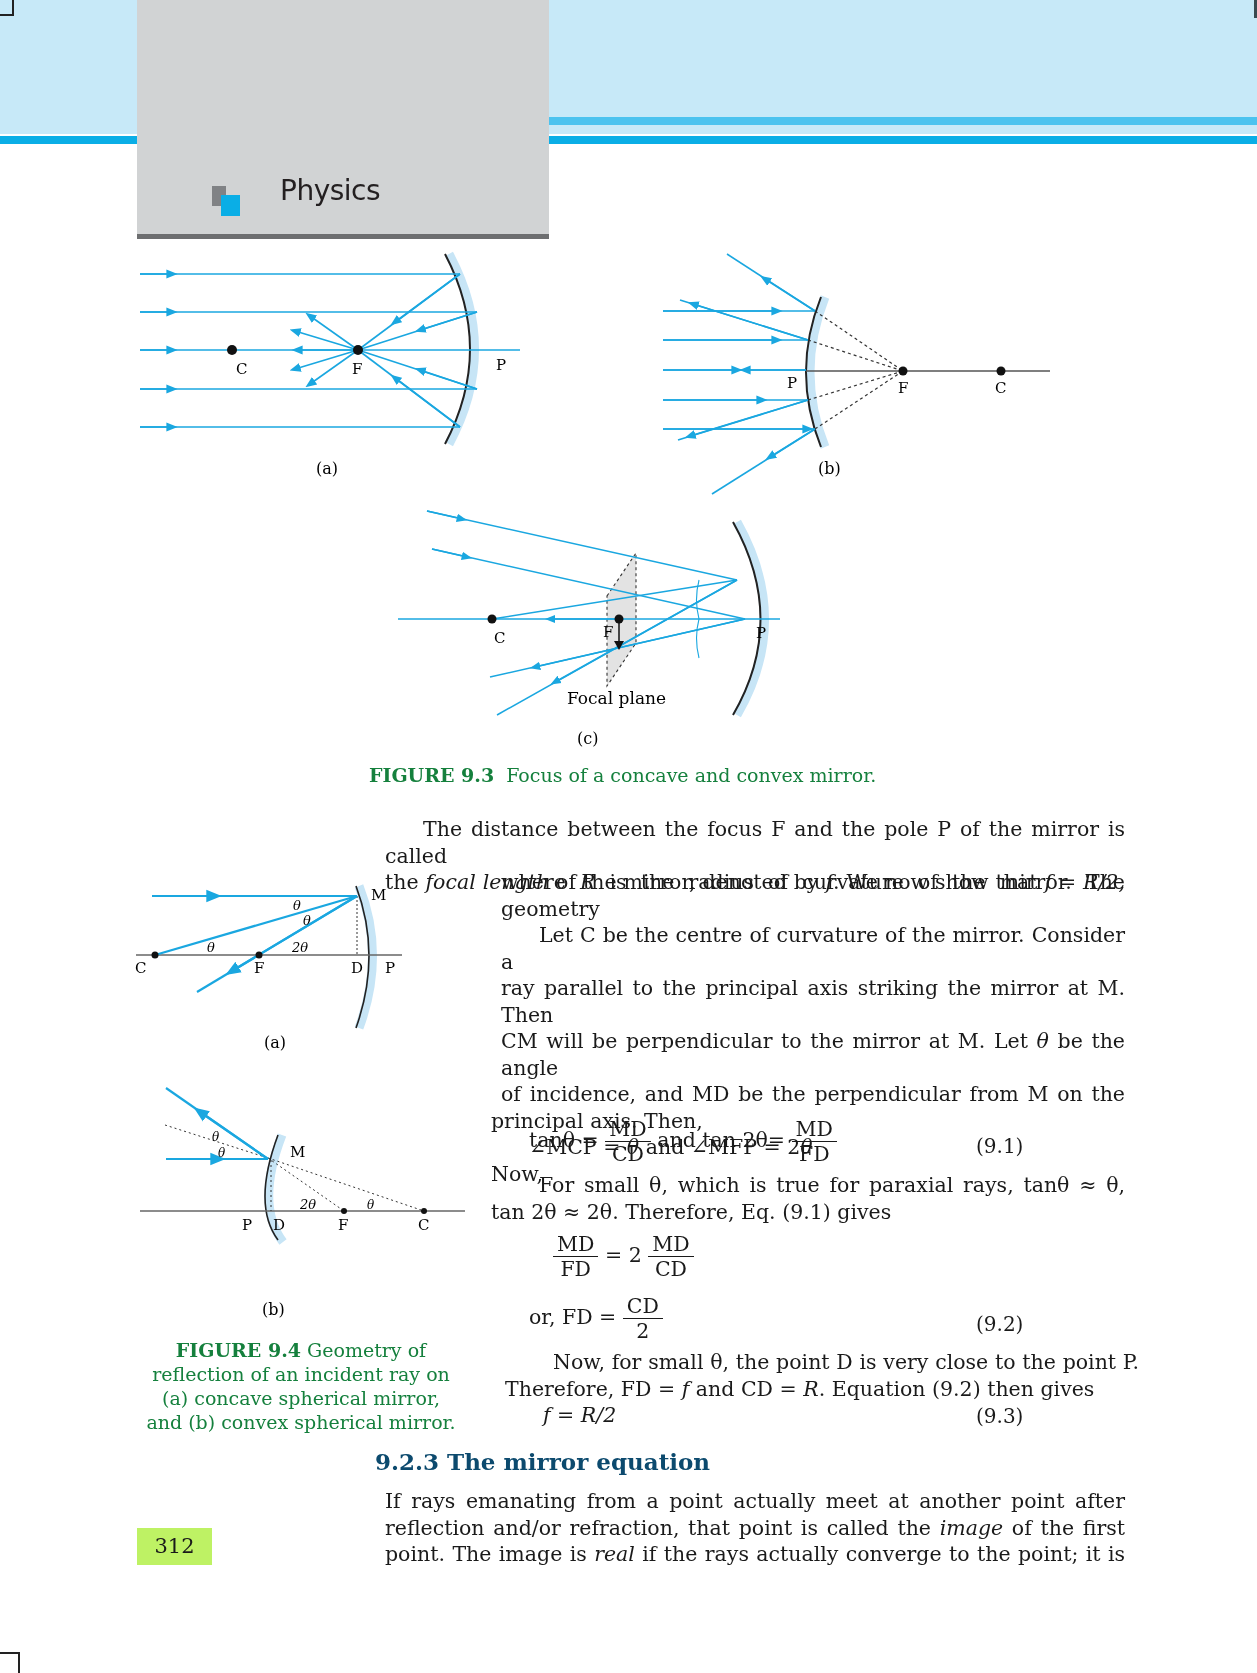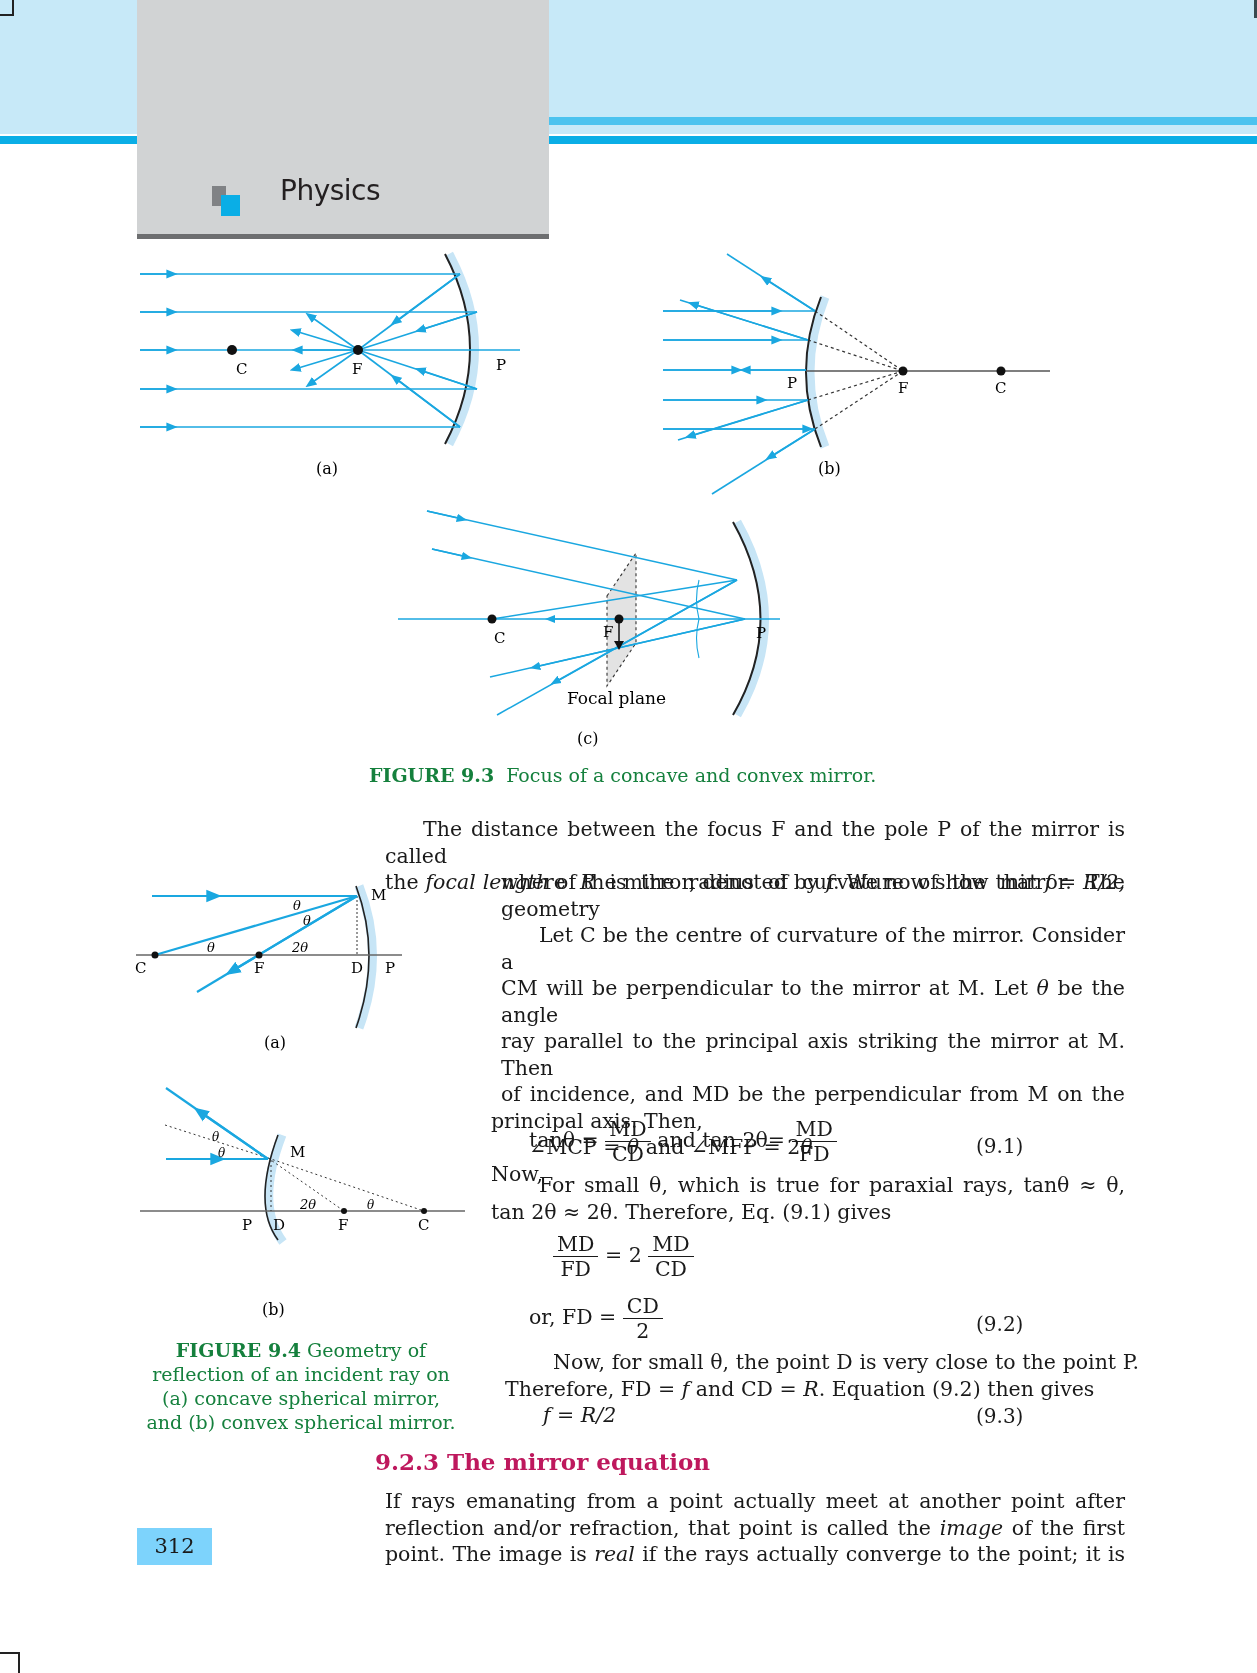--- a/index.html
+++ b/index.html
@@ -20,22 +20,22 @@
   svg text { font-family:"DejaVu Serif", serif; }
   .fig-cap { font-family:"DejaVu Serif", serif; color:#15803d; font-size:19px; }
   .fig-cap b { font-weight:bold; }
   .body-text { font-size:20.5px; line-height:26.5px; color:#1a1a1a; }
   .indent { text-indent:38px; }
   .just { text-align:justify; text-align-last:justify;margin-left:10px; }
   .eqno { font-size:20px;margin-left:16px; }
   .frac { display:inline-block; vertical-align:middle; text-align:center; }
   .frac .num { display:block; border-bottom:1.5px solid #1a1a1a; padding:0 4px; line-height:24px; }
   .frac .den { display:block; line-height:24px; }
-  .section { font-family:"DejaVu Serif", serif; font-weight:bold; color:#be185d; font-size:23px; }
-  .pageno { left:137px; top:1528px; width:75px; height:37px; background:#7dd3fc; font-size:21px; text-align:center; line-height:37px; }
+  .section { font-family:"DejaVu Serif", serif; font-weight:bold; color:#0c4a6e; font-size:23px; }
+  .pageno { left:137px; top:1528px; width:75px; height:37px; background:#bef264; font-size:21px; text-align:center; line-height:37px; }
 </style>
 </head>
 <body>
 
 <div class="abs hdr-bg"></div>
 <div class="abs hdr-stripe1"></div>
 <div class="abs hdr-stripe2"></div>
 <div class="abs hdr-gray"></div>
 <div class="abs hdr-gray-bar"></div>
 <div class="abs crop-tl"></div>
@@ -214,22 +214,22 @@
   <span>Focus of a concave and convex mirror.</span>
 </div>
 
 <div class="abs body-text" style="left:375px;top:816px;width:750px;">
   <div class="indent just">The distance between the focus F and the pole P of the mirror is called</div>
   <div class="just"><span>the </span><i>focal length</i><span> of the mirror, denoted by </span><i>f</i><span>. We now show that </span><i>f = R/2,</i></div>
 </div>
 <div class="abs body-text" style="left:491px;top:869px;width:634px;">
   <div class="just"><span>where </span><i>R</i><span> is the radius of curvature of the mirror. The geometry</span></div>
   <div class="indent just">Let C be the centre of curvature of the mirror. Consider a</div>
+  <div class="just">ray parallel to the principal axis striking the mirror at M. Then</div>
   <div class="just"><span>CM will be perpendicular to the mirror at M. Let </span><i>θ</i><span> be the angle</span></div>
-  <div class="just">ray parallel to the principal axis striking the mirror at M. Then</div>
   <div class="just">of incidence, and MD be the perpendicular from M on the</div>
   <div>principal axis. Then,</div>
   <div style="padding-left:38px;"><span>∠MCP = </span><i>θ</i><span> and ∠MFP = 2</span><i>θ</i></div>
   <div>Now,</div>
 </div>
 
 <div class="abs body-text" style="left:529px;top:1117px;">
   <span>tanθ =</span>
   <span class="frac"><span class="num">MD</span><span class="den">CD</span></span>
   <span>and tan 2θ=</span>

